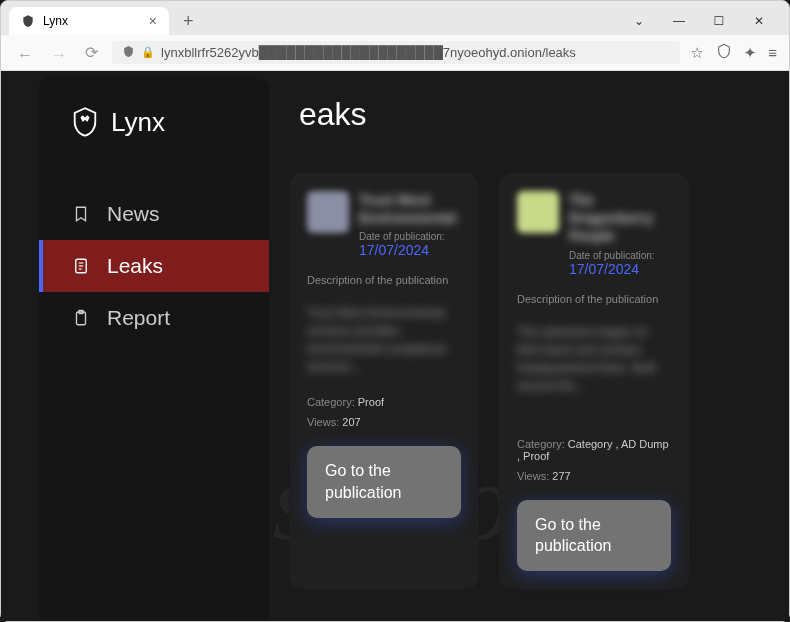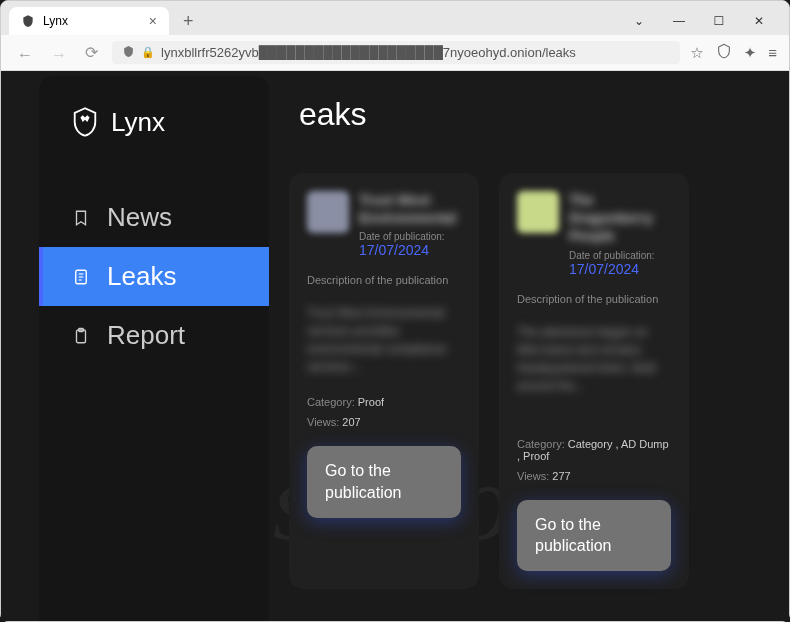--- a/index.html
+++ b/index.html
@@ -120,26 +120,26 @@
       color: #fff;
       font-size: 26px;
       font-weight: 400;
     }
     .nav-item {
       display: flex;
       align-items: center;
       gap: 16px;
       padding: 14px 28px;
       color: #ccc;
-      font-size: 26px;
+      font-size: 21px;
       cursor: pointer;
       border-left: 4px solid transparent;
     }
     .nav-item.active {
-      background: #3b82f6;
+      background: #7f1d1d;
       border-left: 4px solid #4a68ff;
       color: #fff;
     }
     .nav-icon { width: 20px; height: 20px; display: flex; align-items: center; justify-content: center; }
     
     .main {
       flex: 1;
       padding: 25px 20px;
     }
     .page-title {

